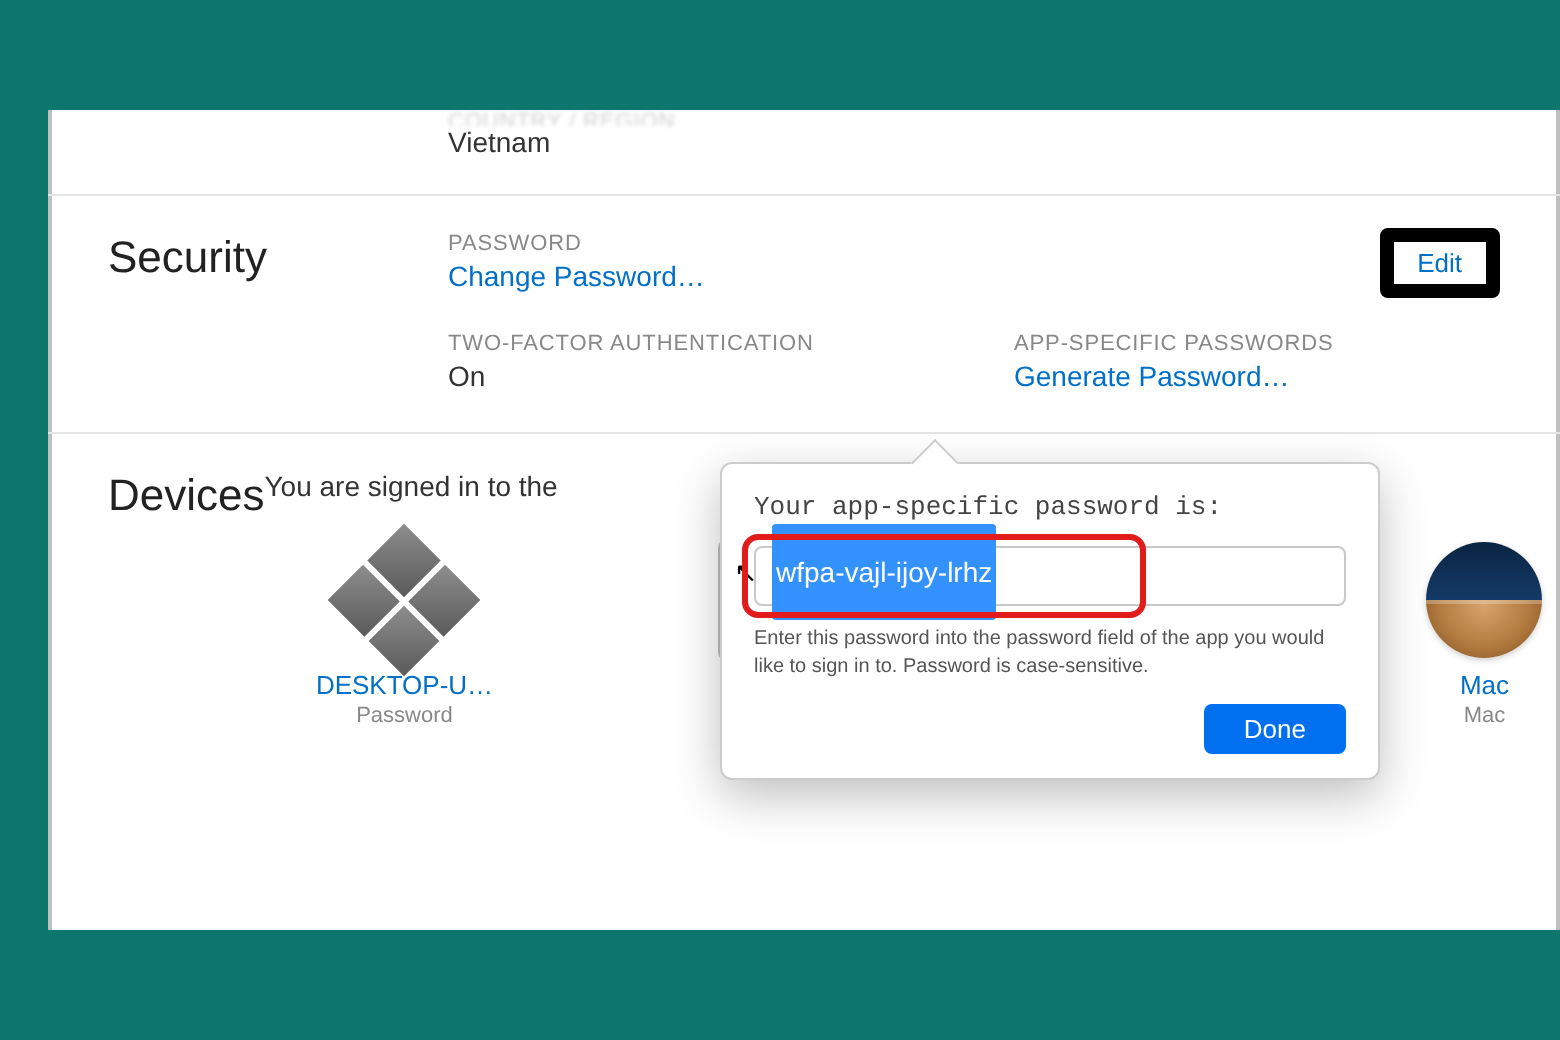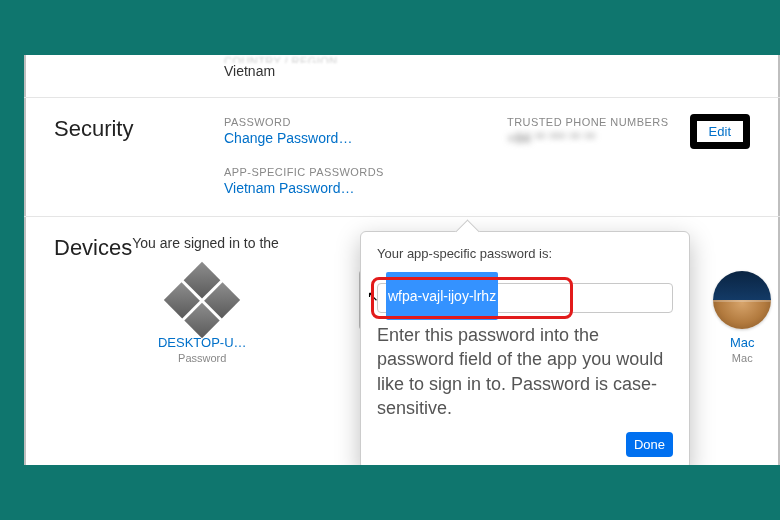--- a/index.html
+++ b/index.html
@@ -40,28 +40,28 @@
 
   
   .mac-disk { width:58px; height:58px; border-radius:50%; overflow:hidden; position:relative; box-shadow: 0 1px 3px rgba(0,0,0,.2); }
   .mac-disk .half-top { position:absolute; inset:0 0 50% 0; background: linear-gradient(180deg,#0a2442,#133a66); }
   .mac-disk .half-bot { position:absolute; inset:50% 0 0 0; background: radial-gradient(ellipse at 50% 10%, #d7a46b 0%, #b27a3e 55%, #7a4e21 100%); }
   .mac-disk .ridge { position:absolute; top:50%; left:0; right:0; height:2px; background:rgba(255,255,255,.25); }
 
   
   .popover { position: absolute; left: 336px; top: 176px; width: 330px; background: #fff; border: 1px solid #ccc; border-radius: 6px; box-shadow: 0 8px 24px rgba(0,0,0,.25); padding: 14px 16px 12px 16px; z-index: 50; }
   .popover::before { content:""; position:absolute; top:-9px; left: 98px; width:16px; height:16px; background:#fff; border-left:1px solid #ccc; border-top:1px solid #ccc; transform: rotate(45deg); }
-  .pop-title { font-size: 13px; color: #444; margin-bottom: 22px; }
+  .pop-title { font-size: 13px; color: #444; margin-bottom: 12px; font-family: Liberation Mono, monospace; }
   .pw-wrap { position: relative; }
   .pw-input { width: 100%; height: 30px; border: 1px solid #c8c8c8; border-radius: 4px; padding: 4px 8px; font-size: 14px; color: #222; }
   .pw-selected { background: #3492ff; color: #fff; padding: 16px 2px; border-radius: 2px; }
   .red-annot { position:absolute; left:-6px; top:-6px; right:100px; bottom:-6px; border:3px solid #e21b1b; border-radius:8px; pointer-events:none; }
   .cursor { position:absolute; left:-10px; top:5px; font-size:14px; color:#000; pointer-events:none; }
-  .pop-help { font-size: 18px; color: #555; line-height: 1.35; margin-top: 10px; }
-  .done-btn { float: right; margin-top: 12px; background: #0070f0; color: #fff; border: none; border-radius: 4px; font-size: 13px; padding: 5px 8px; cursor: pointer; }
+  .pop-help { font-size: 10px; color: #555; line-height: 1.35; margin-top: 10px; }
+  .done-btn { float: right; margin-top: 12px; background: #0070f0; color: #fff; border: none; border-radius: 4px; font-size: 13px; padding: 5px 20px; cursor: pointer; }
   .clearfix::after { content:""; display:block; clear:both; }
 
   .vbar-l, .vbar-r { position:absolute; top:0; bottom:0; width:2px; background: rgba(0,0,0,.25); }
   .vbar-l { left:0; }
   .vbar-r { right:0; }
 
   
   .top-section { padding: 0 30px 18px 200px; }
   .cut-label { font-size:11px; color:#888; letter-spacing:.04em; filter: blur(1px); opacity:.4; height: 8px; overflow:hidden; }
 </style>
@@ -82,29 +82,29 @@
 
       <div class="section" style="position:relative;">
         <button class="edit-btn">Edit</button>
         <div class="sec-title">Security</div>
         <div class="sec-body">
           <div class="cols">
             <div class="col">
               <div class="field-label">PASSWORD</div>
               <div class="field-value link">Change Password…</div>
             </div>
-            <div class="col">
-              <div class="field-label">TRUSTED PHONE NUMBERS</div>
-              <div class="field-value blurred">+84 ** *** ** **</div>
-            </div>
           </div>
           <div class="cols row2">
             <div class="col">
+              <div class="field-label">TWO-FACTOR AUTHENTICATION</div>
+              <div class="field-value">On</div>
+            </div>
+            <div class="col">
               <div class="field-label">APP-SPECIFIC PASSWORDS</div>
-              <div class="field-value link">Vietnam Password…</div>
+              <div class="field-value link">Generate Password…</div>
             </div>
           </div>
         </div>
       </div>
 
       <div class="section">
         <div class="sec-title">Devices</div>
         <div class="sec-body">
           <div class="devices-intro">You are signed in to the</div>
           <div class="device-cards">

